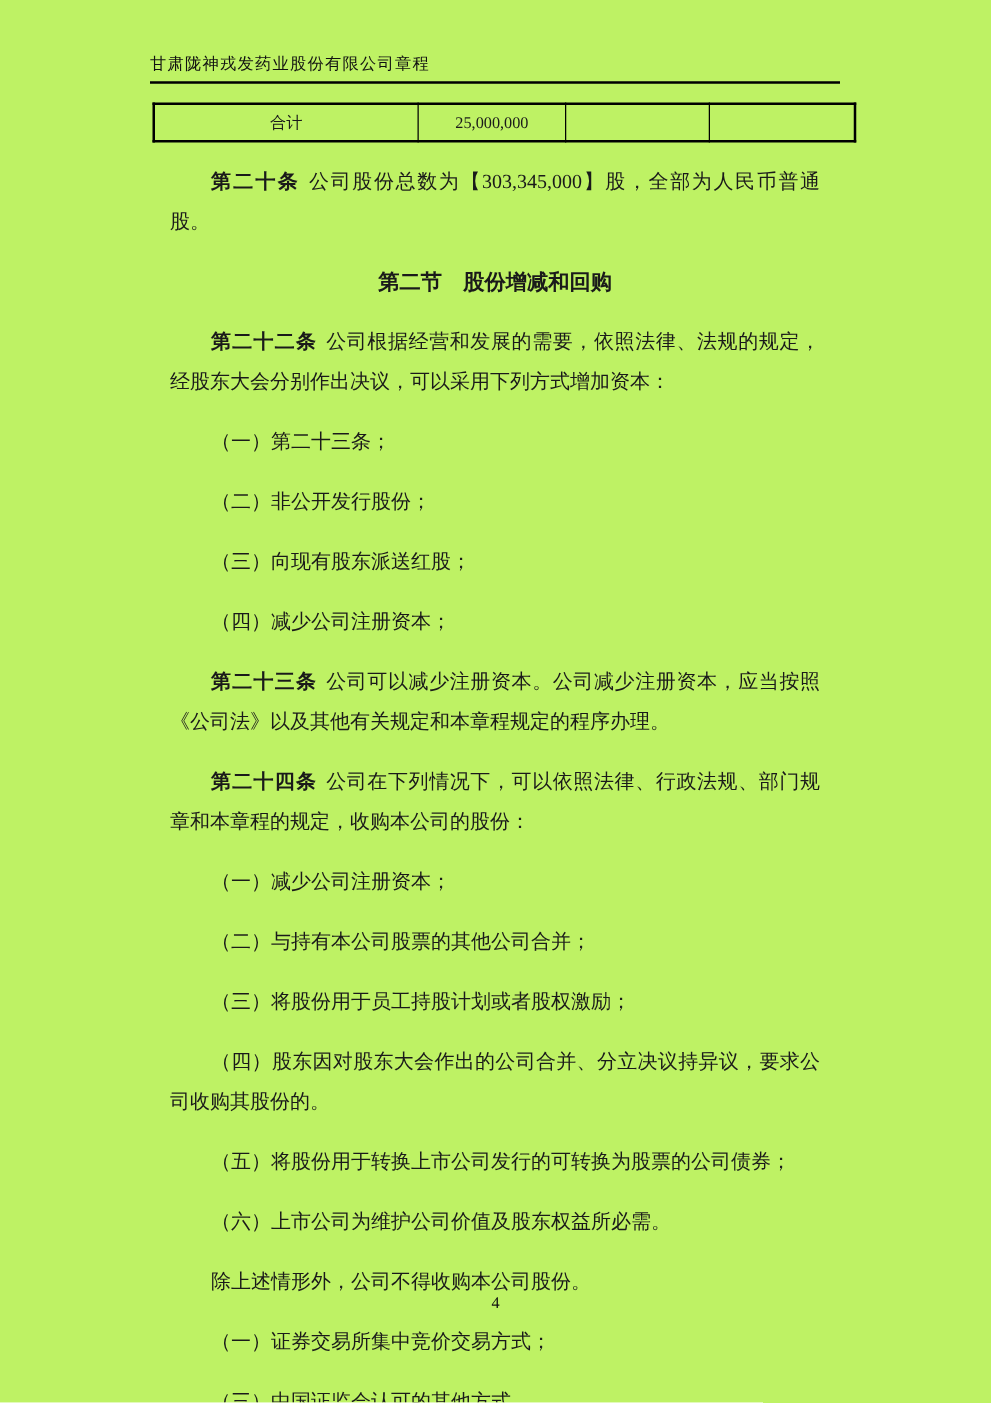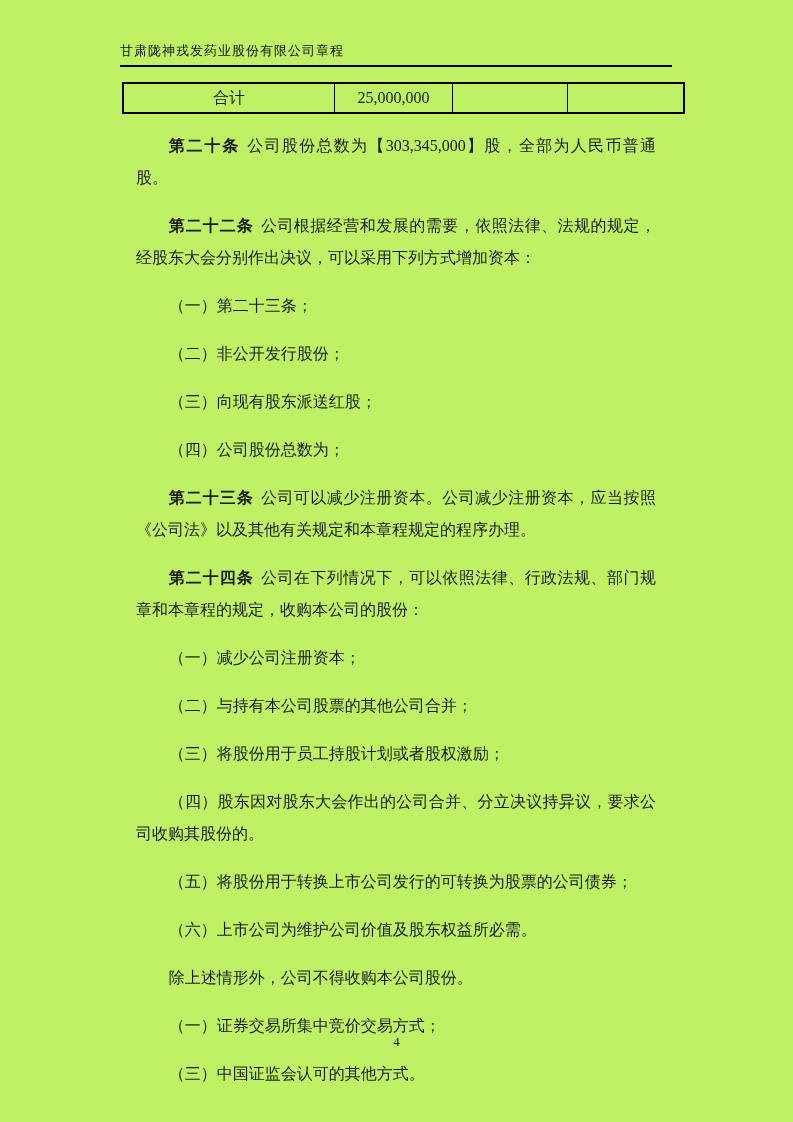--- a/index.html
+++ b/index.html
@@ -29,21 +29,21 @@
     letter-spacing: 1px;
     color: #111;
   }
   
   table.cap-table {
     border-collapse: collapse;
     table-layout: fixed;
     width: 548px;
     margin-left: 2px;
     border: 2px solid #000;
-    font-size: 16px;
+    font-size: 13px;
   }
   table.cap-table td {
     border: 1px solid #000;
     height: 28px;
     text-align: center;
     vertical-align: middle;
     padding: 0 2px;
     overflow: hidden;
     white-space: nowrap;
   }
@@ -103,27 +103,28 @@
       <td class="col-d"></td>
     </tr>
   </tbody>
     </table>
 
   <div class="doc-body">
 
     <p class="para"><b class="lead">第二十条</b><span>公司股份总数为【303,345,000】股，全部为人民币普通股。</span></p>
 
 
+    <h2 class="heading">第二节　股份增减和回购</h2>
 
     <p class="para"><b class="lead">第二十二条</b><span>公司根据经营和发展的需要，依照法律、法规的规定，经股东大会分别作出决议，可以采用下列方式增加资本：</span></p>
 
     <p class="para"><span>（一）第二十三条；</span></p>
     <p class="para"><span>（二）非公开发行股份；</span></p>
     <p class="para"><span>（三）向现有股东派送红股；</span></p>
-    <p class="para"><span>（四）公司股份总数为；</span></p>
+    <p class="para"><span>（四）减少公司注册资本；</span></p>
 
     <p class="para"><b class="lead">第二十三条</b><span>公司可以减少注册资本。公司减少注册资本，应当按照《公司法》以及其他有关规定和本章程规定的程序办理。</span></p>
 
     <p class="para"><b class="lead">第二十四条</b><span>公司在下列情况下，可以依照法律、行政法规、部门规章和本章程的规定，收购本公司的股份：</span></p>
 
     <p class="para"><span>（一）减少公司注册资本；</span></p>
     <p class="para"><span>（二）与持有本公司股票的其他公司合并；</span></p>
     <p class="para"><span>（三）将股份用于员工持股计划或者股权激励；</span></p>
     <p class="para"><span>（四）股东因对股东大会作出的公司合并、分立决议持异议，要求公司收购其股份的。</span></p>
     <p class="para"><span>（五）将股份用于转换上市公司发行的可转换为股票的公司债券；</span></p>

